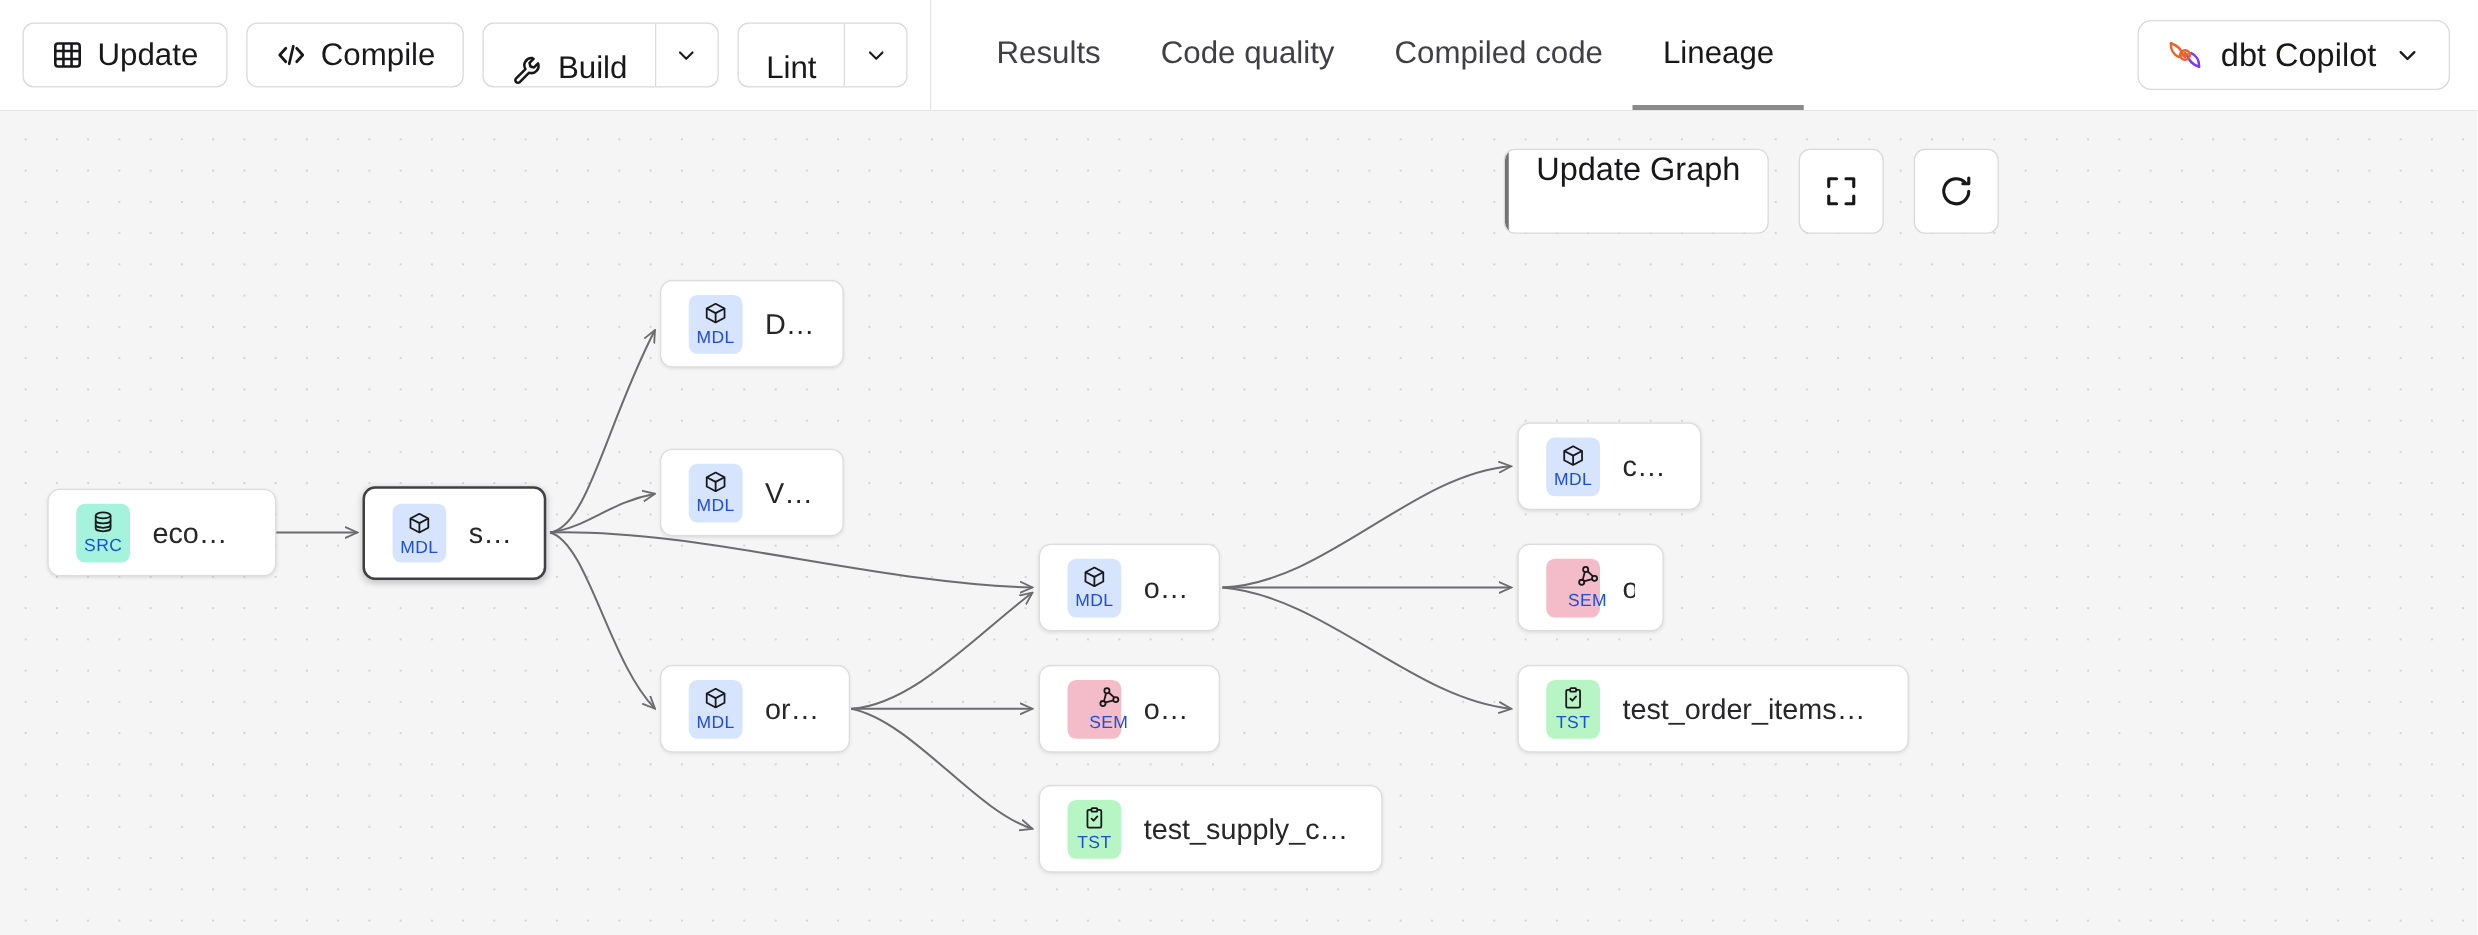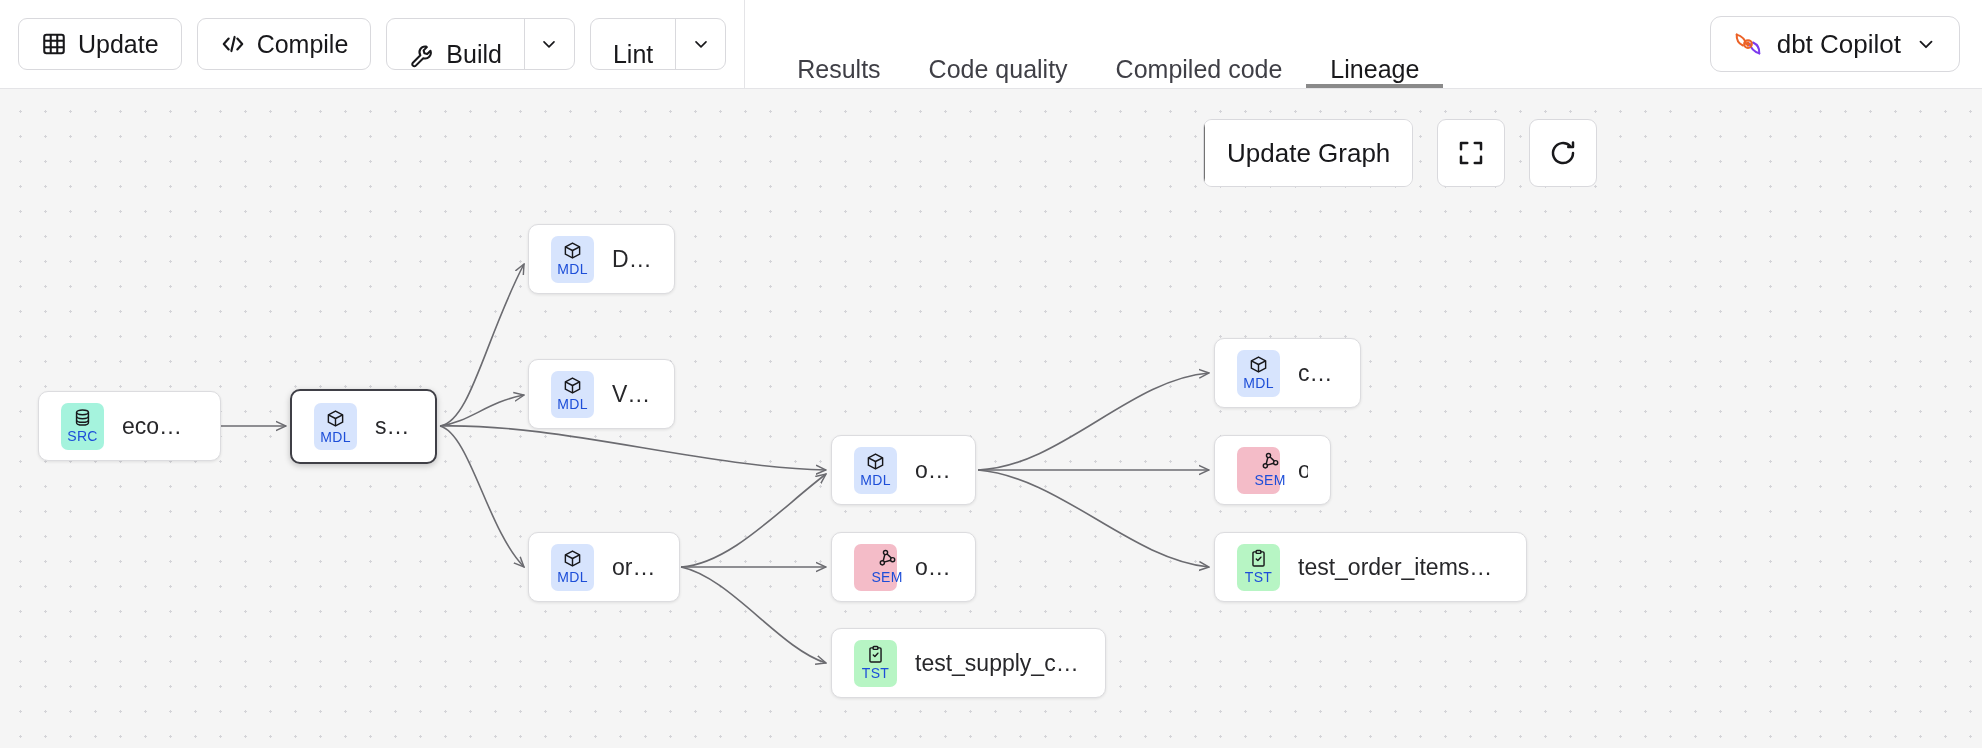--- a/index.html
+++ b/index.html
@@ -77,21 +77,21 @@
   }
 
   .tabs {
     display: flex;
     align-items: stretch;
     height: 100%;
     margin-left: 28px;
   }
   .tab {
     display: flex;
-    align-items: flex-end;
+    align-items: center;
     padding: 0 24px;
     font-size: 25px;
     color: #3f3f46;
     cursor: pointer;
     border-bottom: 4px solid transparent;
     white-space: nowrap;
   }
   .tab.active {
     color: #18181b;
     border-bottom-color: #8a8a8a;
@@ -152,23 +152,22 @@
     border: none;
     outline: none;
     background: transparent;
     font-family: "Liberation Sans", sans-serif;
     font-size: 26px;
     color: #18181b;
     padding: 0 20px;
   }
   .update-btn {
     display: flex;
-    align-items: center;
     padding: 0 22px;
-    border-left: 1px solid #737373;
+    border-left: 3px solid #737373;
     font-size: 26px;
     color: #18181b;
     background: #fff;
     cursor: pointer;
     white-space: nowrap;
   }
   .icon-btn {
     width: 68px; height: 68px;
     background: #fff;
     border: 1px solid #d9d9dd;

